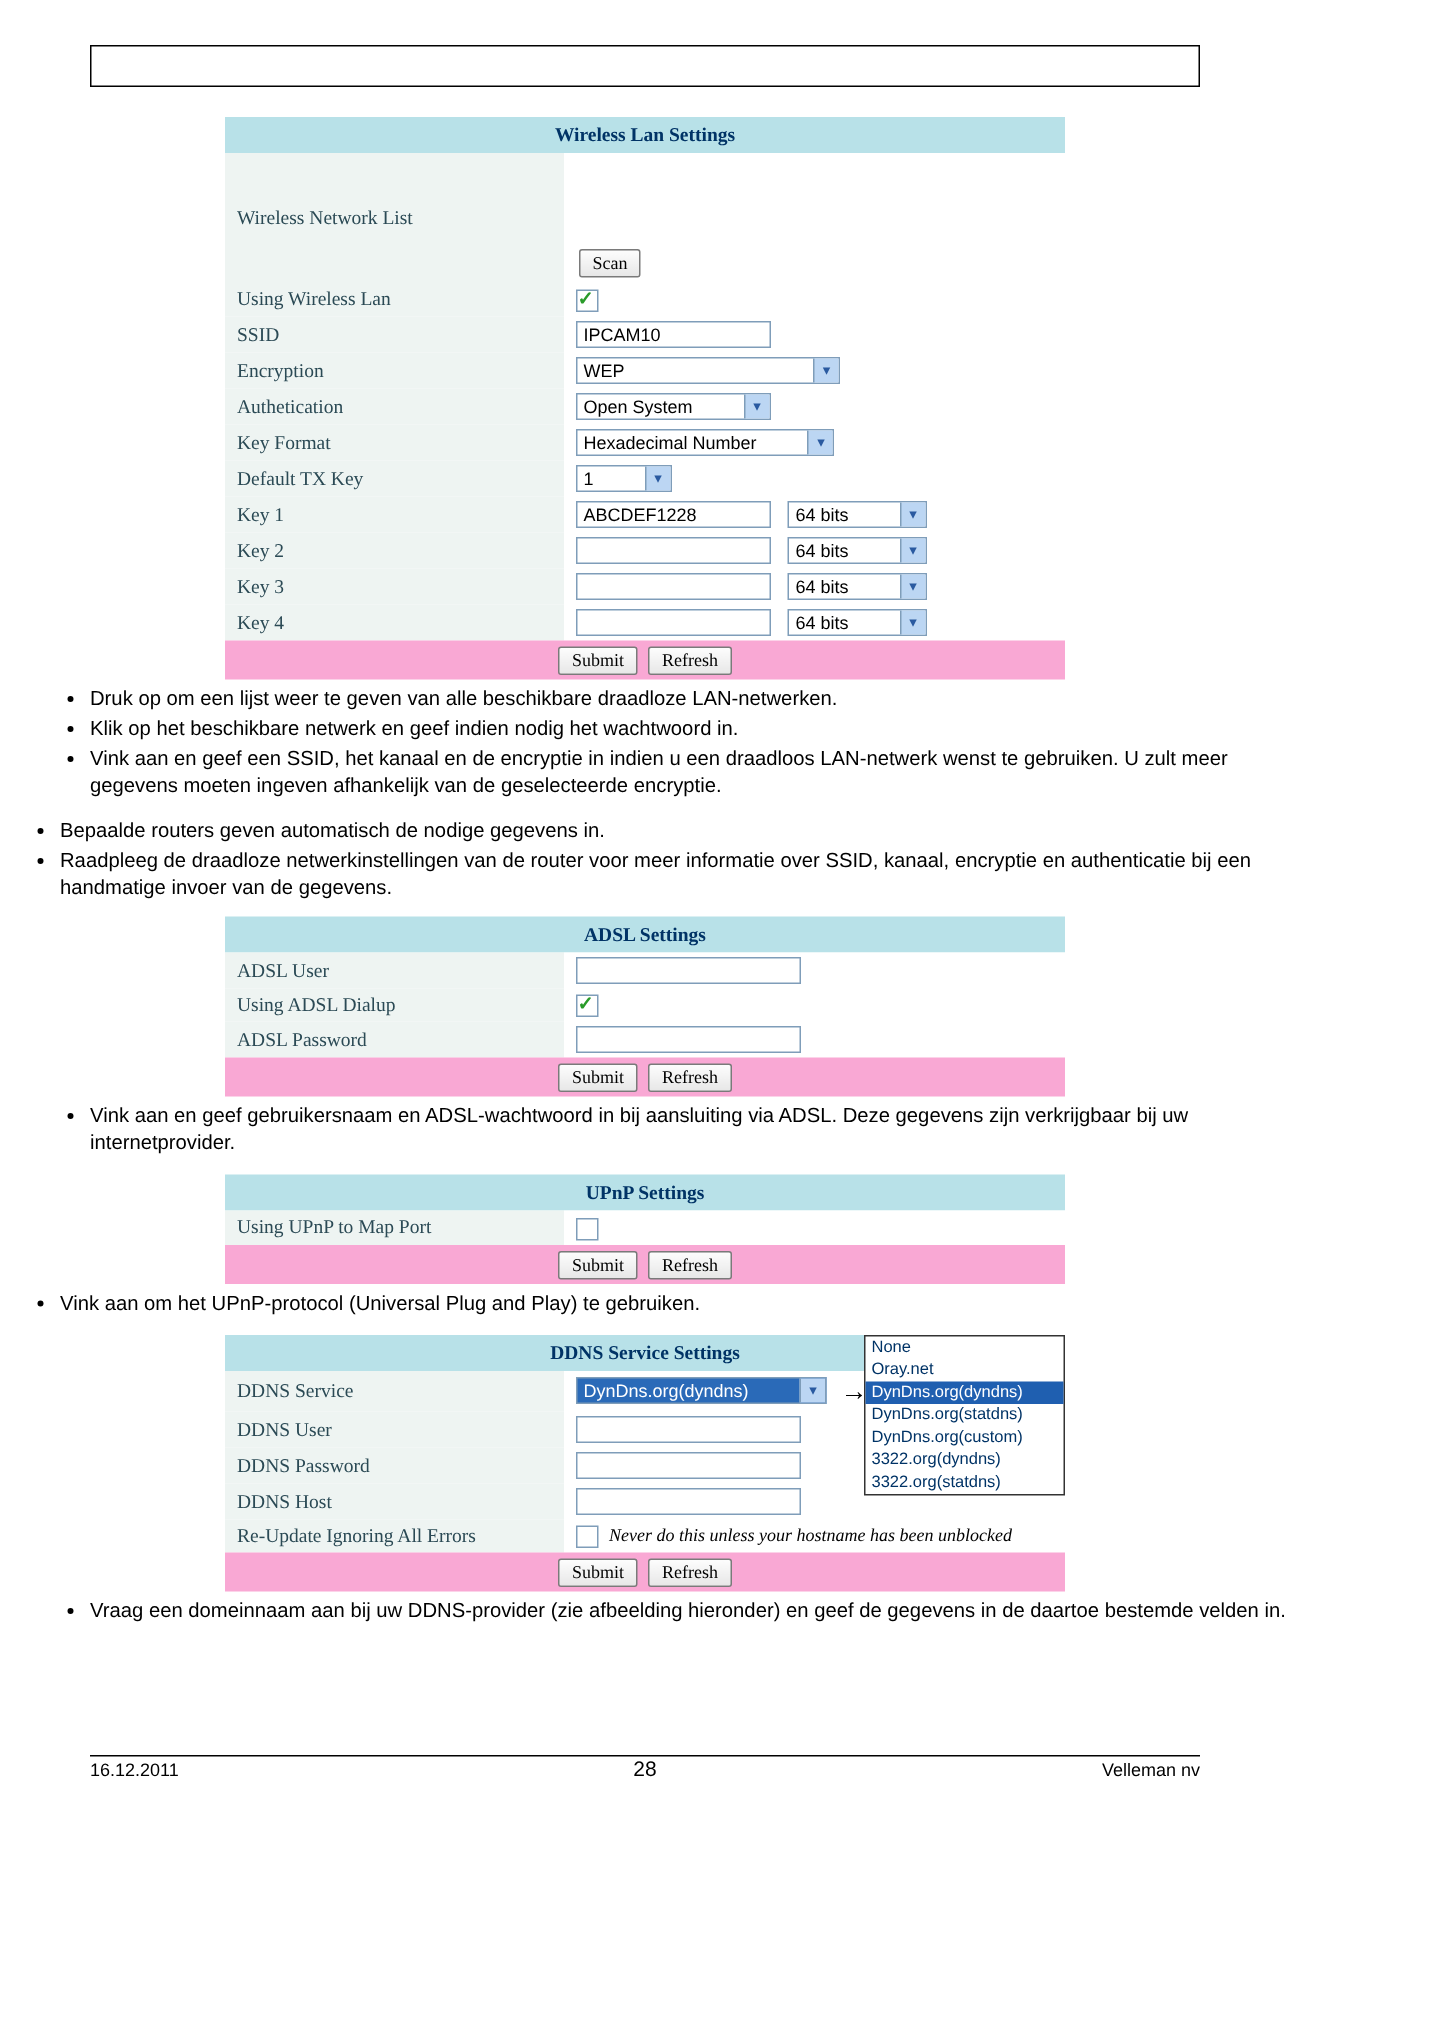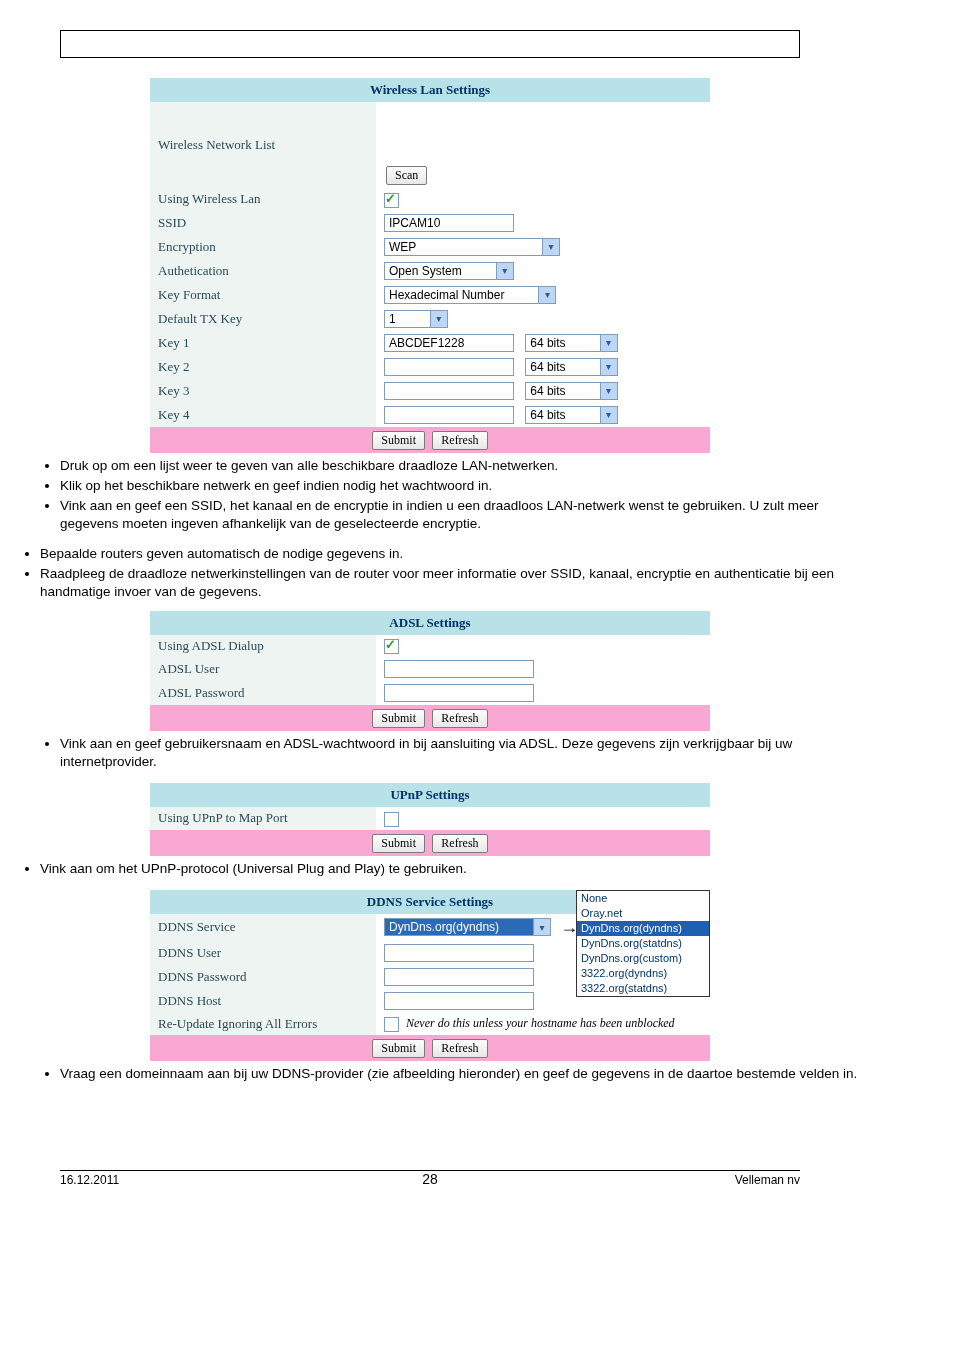--- a/index.html
+++ b/index.html
@@ -306,26 +306,26 @@
     <li>Bepaalde routers geven automatisch de nodige gegevens in.</li>
     <li>Raadpleeg de draadloze netwerkinstellingen van de router voor meer informatie over SSID, kanaal, encryptie en authenticatie bij een handmatige invoer van de gegevens.</li>
   </ul>
 
   <table class="panel">
     <tbody>
         <tr>
           <td class="hdr" colspan="2">ADSL Settings</td>
         </tr>
     <tr>
+      <td class="lab">ADSL User</td>
+      <td class="val"><span class="fake-input" style="width:140px;height:14px;"></span></td>
+    </tr>
+    <tr>
       <td class="lab">Using ADSL Dialup</td>
       <td class="val"><span class="fake-check checked"></span></td>
-    </tr>
-    <tr>
-      <td class="lab">ADSL User</td>
-      <td class="val"><span class="fake-input" style="width:140px;height:14px;"></span></td>
     </tr>
     <tr>
       <td class="lab">ADSL Password</td>
       <td class="val"><span class="fake-input" style="width:140px;height:14px;"></span></td>
     </tr>
     <tr class="row-footer">
           <td colspan="2">
       <span class="fake-button">Submit</span>
       <span class="fake-button">Refresh</span>
     </td>

